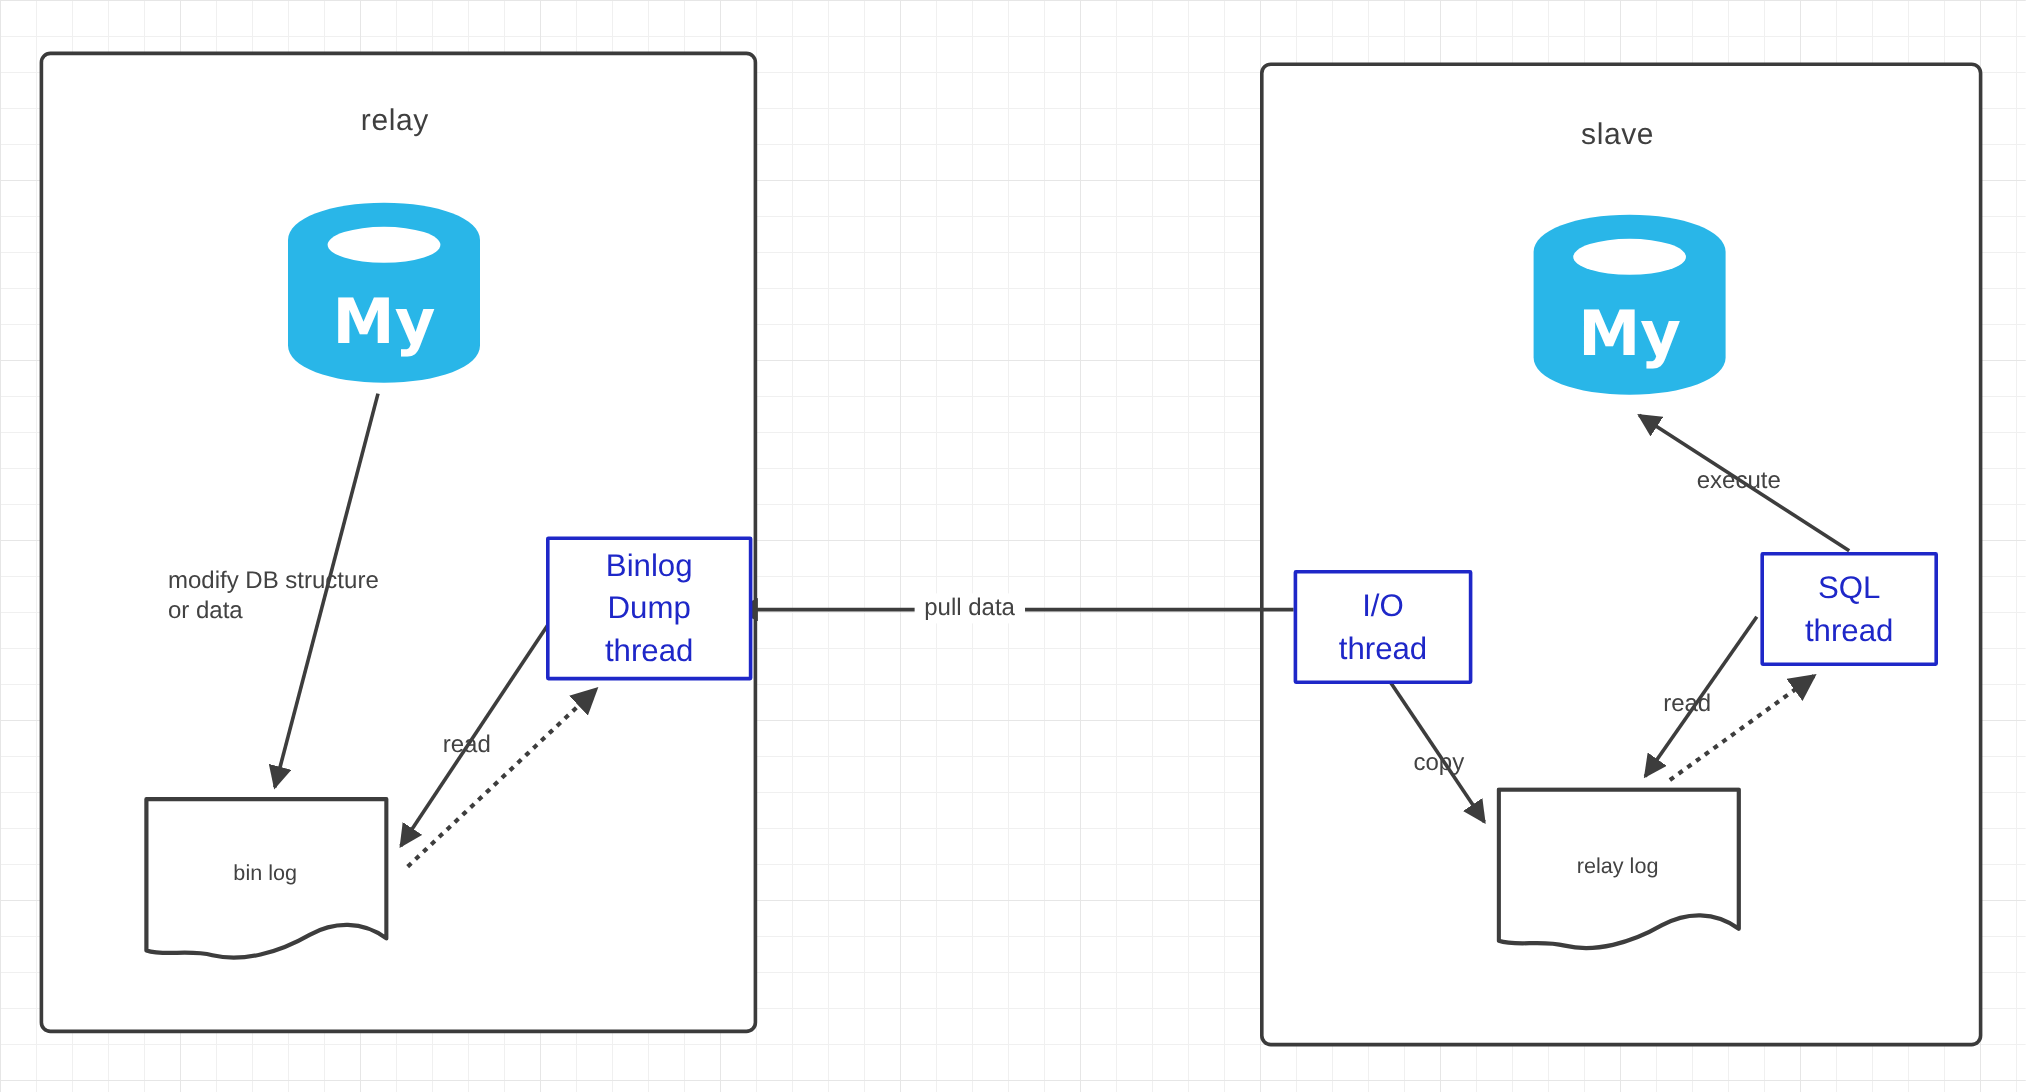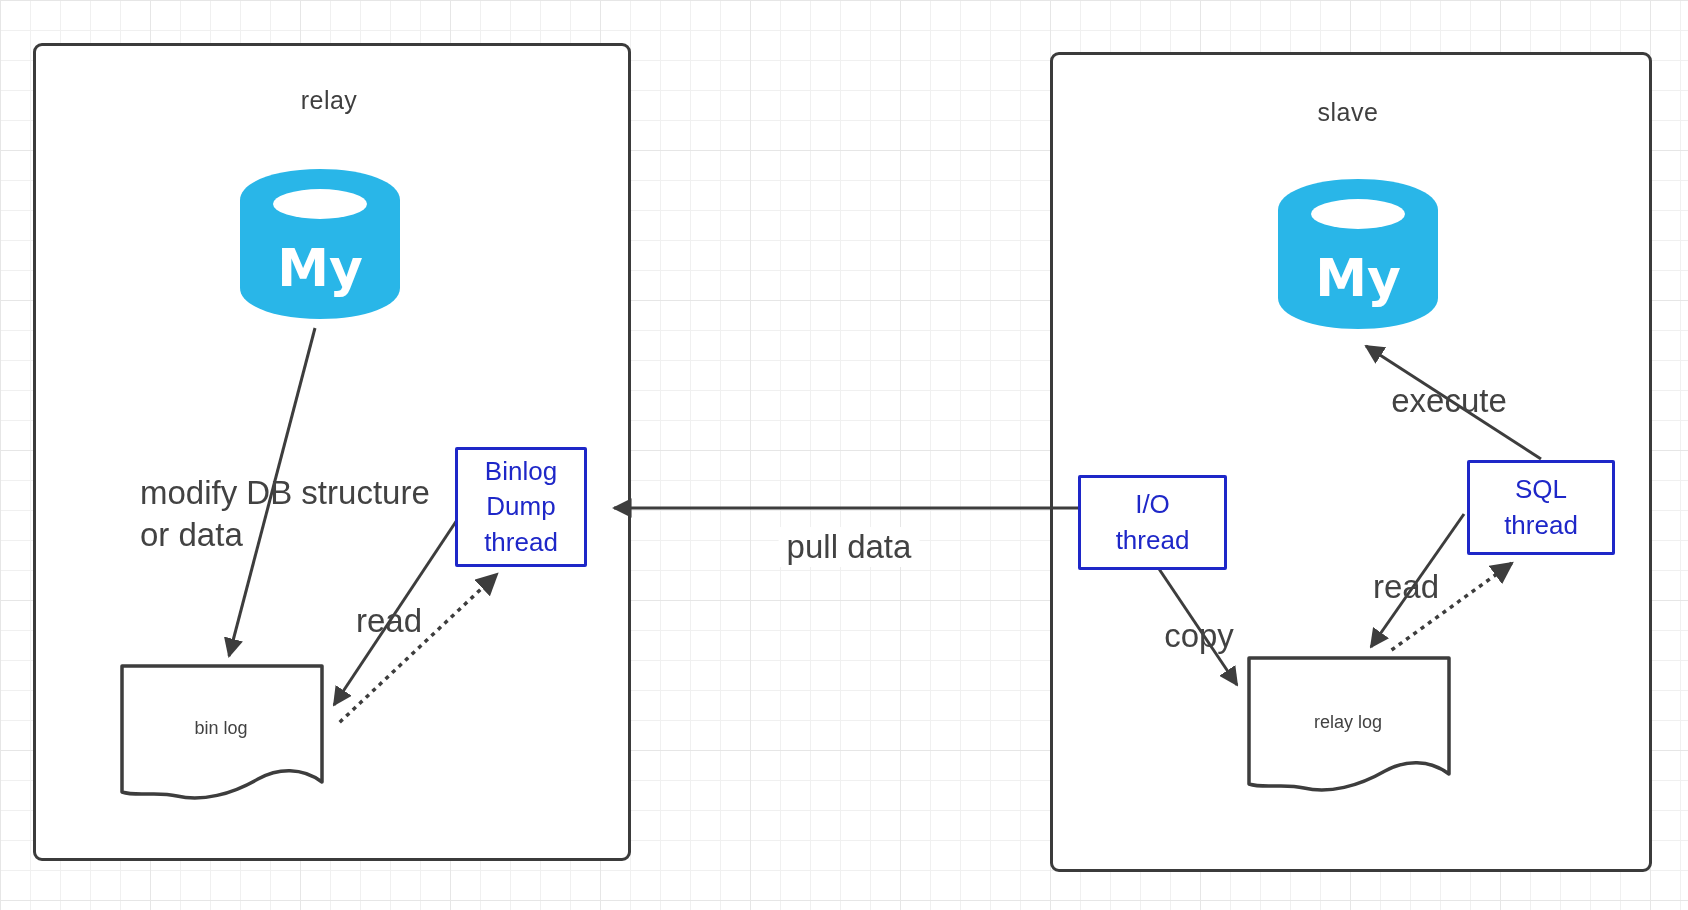--- a/index.html
+++ b/index.html
@@ -26,30 +26,30 @@
     position:absolute;z-index:3;text-align:center;font-size:25px;color:#3f3f3f;letter-spacing:0.5px;
   }
   #master-title{left:33px;top:86px;width:592px;}
   #slave-title{left:1050px;top:98px;width:596px;}
   .thread-box{
     position:absolute;z-index:3;box-sizing:border-box;background:#ffffff;
     border:3px solid #1e27c8;border-radius:2px;color:#1e27c8;
     display:flex;flex-direction:column;align-items:center;justify-content:center;
     font-size:26px;line-height:1.35;text-align:center;
   }
-  #binlog-dump-thread{left:455px;top:447px;width:132px;height:120px;}
+  #binlog-dump-thread{left:455px;top:447px;width:172px;height:120px;}
   #io-thread{left:1078px;top:460px;width:149px;height:95px;margin-top:15px;}
   #sql-thread{left:1467px;top:460px;width:148px;height:95px;}
   .doc-shape{position:absolute;z-index:3;}
   .doc-label{
     position:absolute;z-index:4;font-size:18px;color:#424242;text-align:center;white-space:nowrap;
     transform:translate(-50%,-50%);
   }
   .edge-label{
-    position:absolute;z-index:4;font-size:33px;color:#424242;white-space:nowrap;
+    position:absolute;z-index:4;font-size:20px;color:#424242;white-space:nowrap;
     transform:translate(-50%,-50%);
   }
   .edge-label.on-line{background:#ffffff;padding:1px 8px;}
   .multiline{text-align:left;line-height:1.27;}
   #modify-label{left:140px;top:472px;width:250px;transform:none;}
   .db-icon{position:absolute;z-index:3;}
 </style>
 </head>
 <body>
 
@@ -110,18 +110,18 @@
   <svg class="doc-shape" style="left:1247px;top:656px;" width="204" height="142" viewBox="0 0 204 142">
     <path d="M2,2 H202 V118 C182,103 158,104 138,115 C112,130 82,138 57,132 C37,127 17,133 2,128 Z" fill="#ffffff" stroke="#3d3d3d" stroke-width="3.5" stroke-linejoin="round"></path>
   </svg>
   <div class="doc-label" style="left:1348px;top:722px;">relay log</div>
 
   <div class="edge-label multiline" id="modify-label">
     <div>modify DB structure</div>
     <div>or data</div>
   </div>
   <div class="edge-label" style="left:389px;top:621px;">read</div>
-  <div class="edge-label on-line" style="left:849px;top:507px;margin-top:40px;">pull data</div>
+  <div class="edge-label on-line" style="left:808px;top:507px;">pull data</div>
   <div class="edge-label" style="left:1199px;top:636px;">copy</div>
   <div class="edge-label" style="left:1406px;top:587px;">read</div>
   <div class="edge-label" style="left:1449px;top:401px;">execute</div>
 
 </div>
 
 </body></html>

